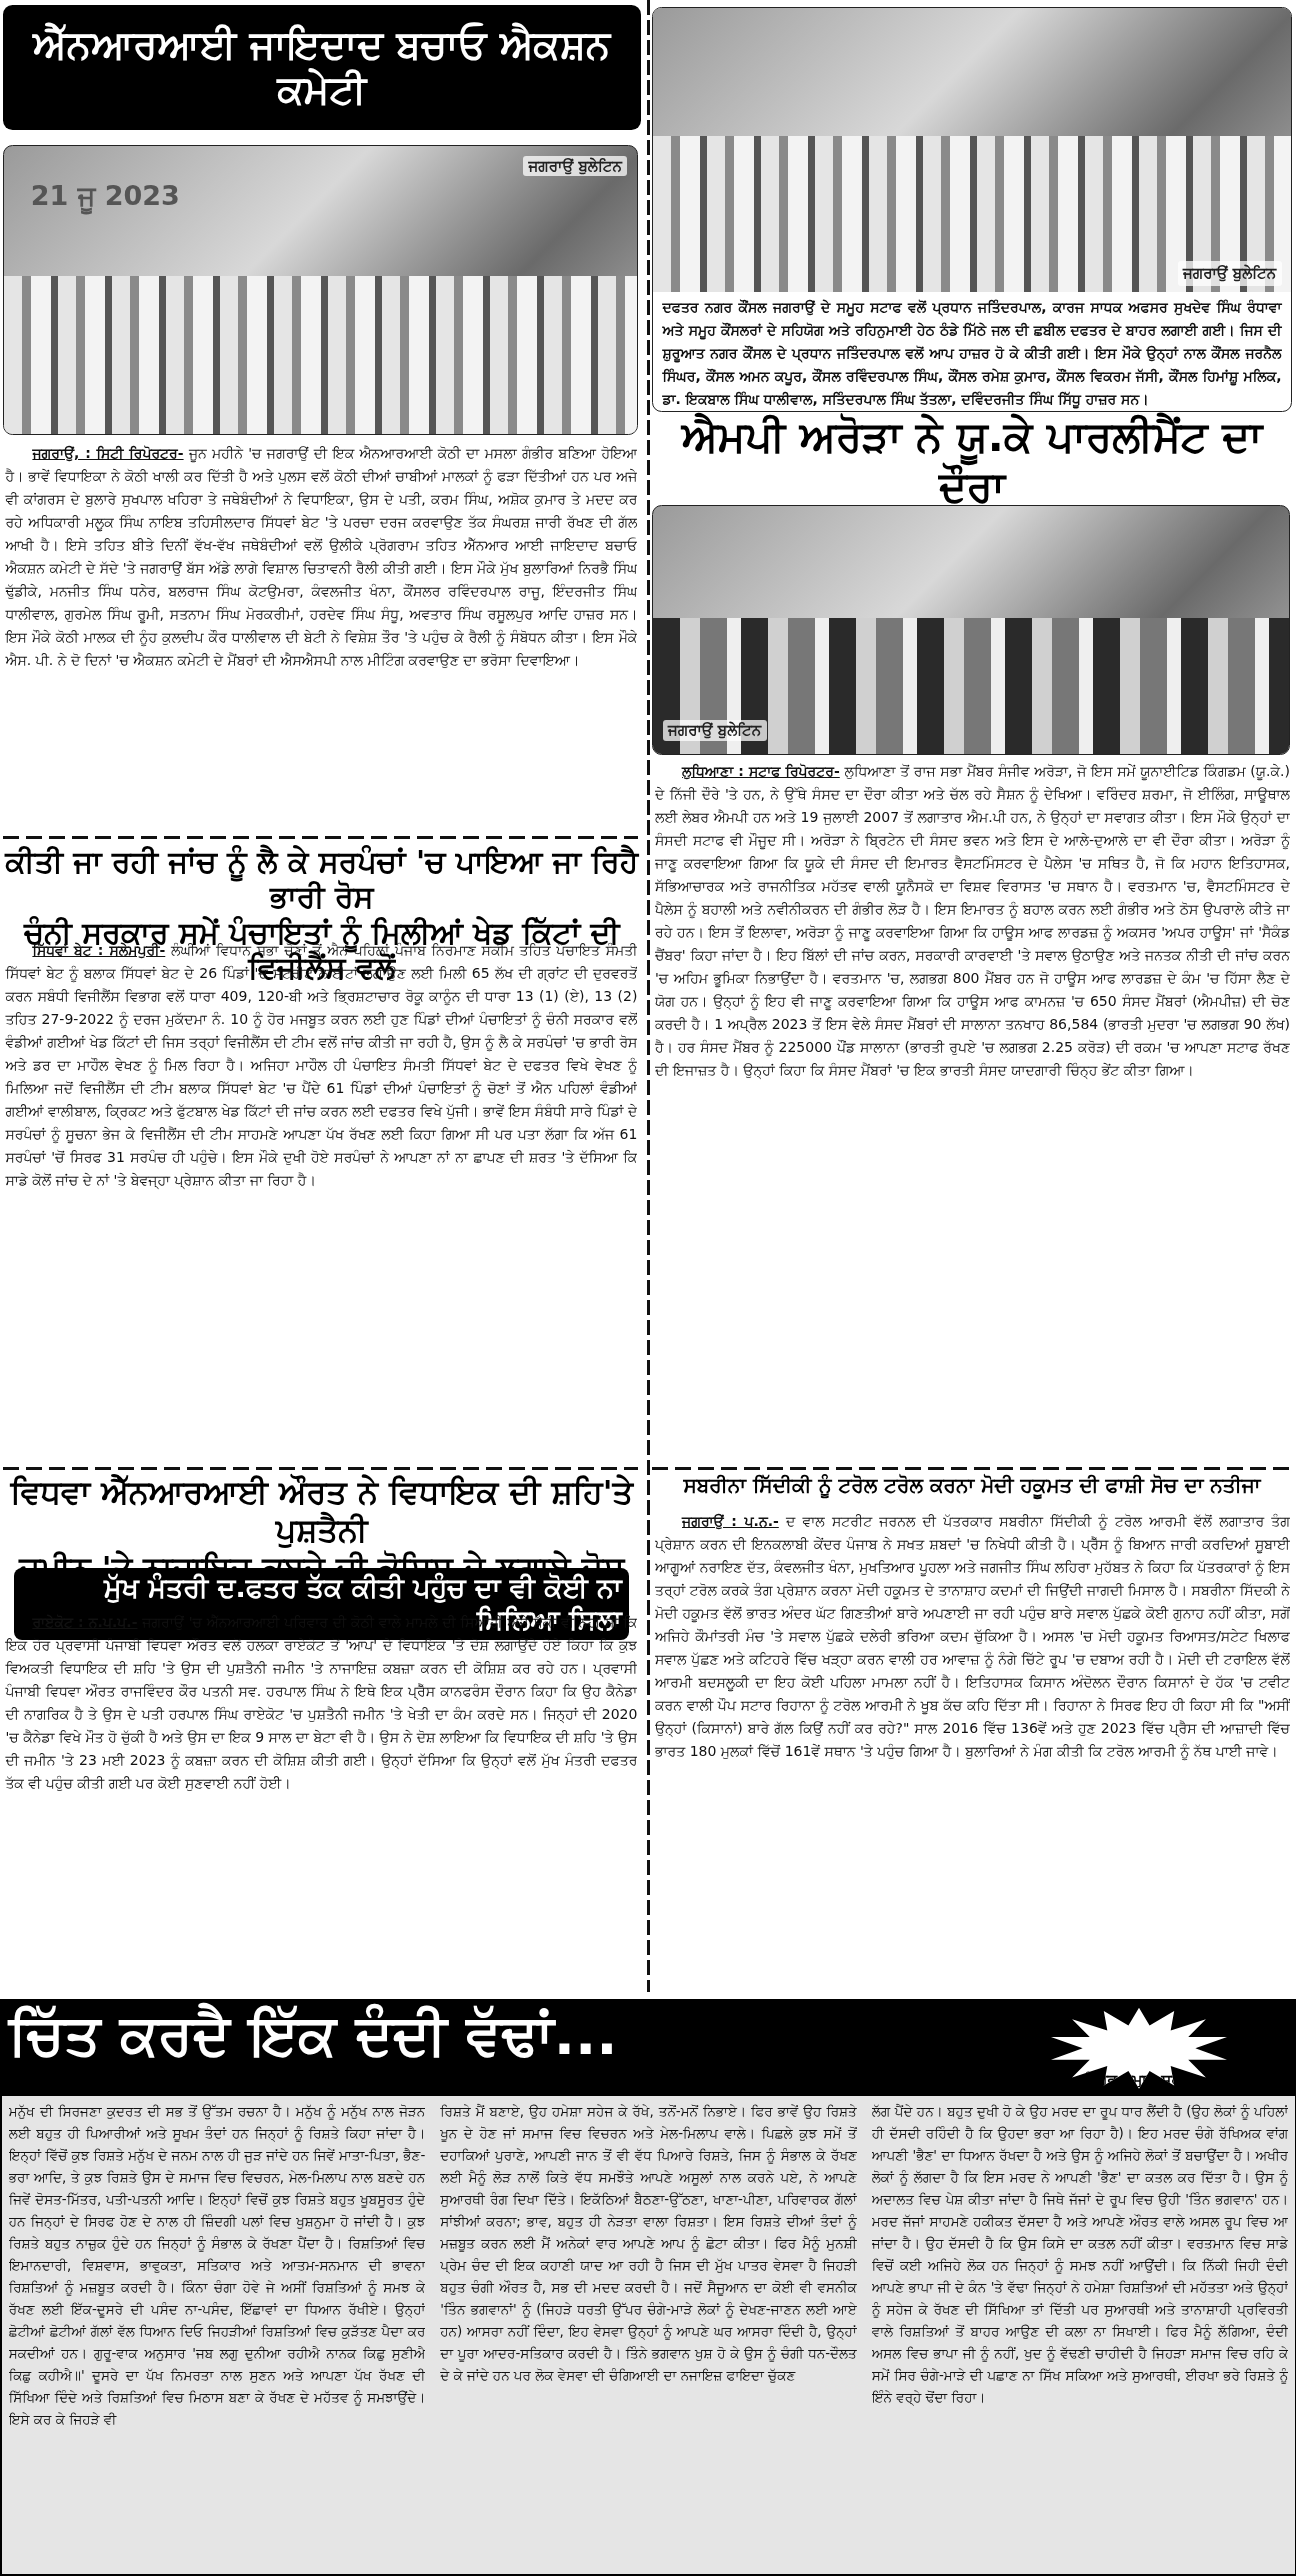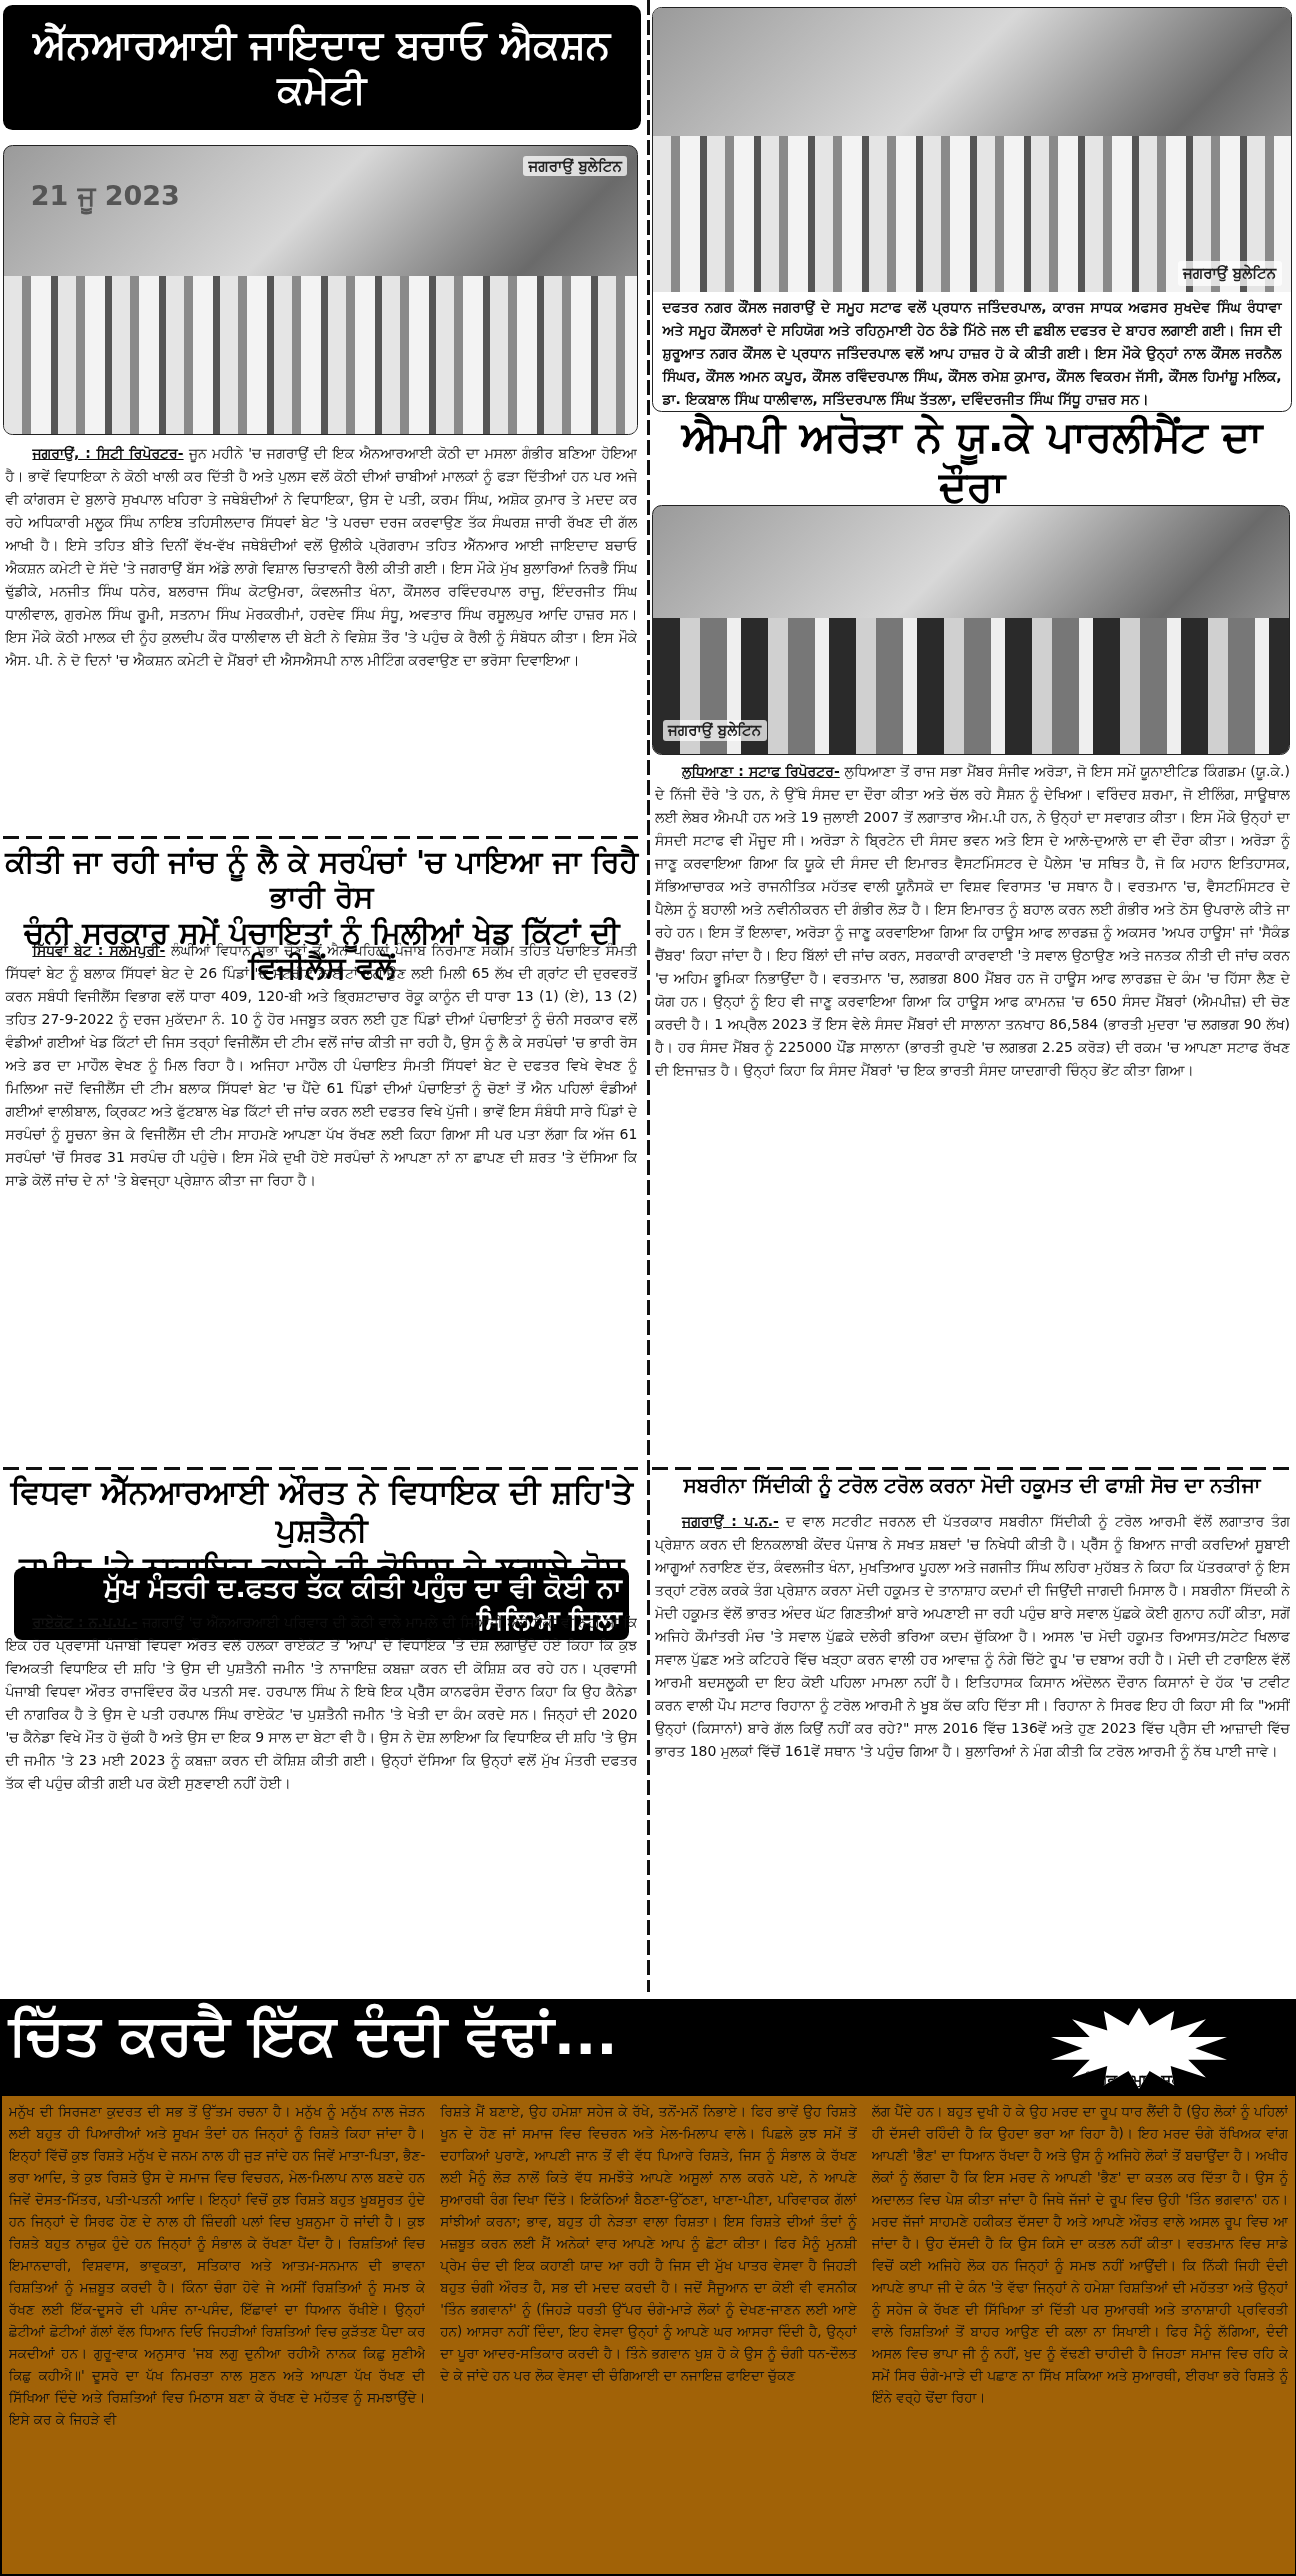--- a/index.html
+++ b/index.html
@@ -12,21 +12,21 @@
 .photo{border:1.4px solid #222;border-radius:9.5px;overflow:hidden;background:linear-gradient(135deg,#9a9a9a,#d8d8d8 40%,#6a6a6a 70%,#bcbcbc)}
 .photo .crowd{position:absolute;left:0;right:0;bottom:0;height:55%;background:repeating-linear-gradient(90deg,#e5e5e5 0 17.6px,#8a8a8a 17.6px 27px,#f3f3f3 27px 47px,#555 47px 54px)}
 .photo .logo{position:absolute;right:9.5px;top:9.5px;font-weight:bold;color:#222;font-size:15px;background:rgba(255,255,255,.75);padding:1.4px 5.4px;border-radius:3px}
 .body-text{font-size:14px;line-height:23px;text-align:justify;color:#111}
 .dateline{font-weight:bold;text-decoration:underline}
 .caption-box{border:1.4px solid #222;border-radius:9.5px;padding:5.4px 9.5px;font-size:15px;line-height:23px;font-weight:bold;text-align:justify}
 .dash{height:2.7px;background:repeating-linear-gradient(90deg,#111 0 16px,#fff 16px 23px)}
 .subhead{background:#000;color:#fff;border-radius:8px;font-weight:bold;font-size:27px;text-align:right;padding:4px 6.8px}
 .feature{position:absolute;left:0;top:1999px;width:1297px;height:577px;border:2px solid #000}
 .feature-head{position:absolute;left:0;top:0;width:100%;height:95px;background:#000;color:#fff}
-.feature-cols{position:absolute;left:0;top:95px;width:100%;height:478px;background:#a16207;display:flex;gap:15px;padding:4px 6.8px}
+.feature-cols{position:absolute;left:0;top:95px;width:100%;height:478px;background:#e5e5e5;display:flex;gap:15px;padding:4px 6.8px}
 .feature-cols .col{flex:1;font-size:13.5px;line-height:22px;text-align:justify;color:#111}
 .burst{position:absolute;right:68px;top:6.8px;width:176px;height:81px;background:#fff;clip-path:polygon(50% 0,56% 22%,70% 4%,68% 28%,88% 14%,78% 36%,100% 36%,82% 50%,100% 64%,78% 64%,88% 86%,68% 72%,70% 96%,56% 78%,50% 100%,44% 78%,30% 96%,32% 72%,12% 86%,22% 64%,0 64%,18% 50%,0 36%,22% 36%,12% 14%,32% 28%,30% 4%,44% 22%);display:flex;align-items:flex-end;justify-content:center}
 .burst span{color:#000;font-weight:bold;font-size:15px;text-decoration:underline}
 </style>
 </head>
 <body>
 
 <div class="vrule"></div>
 
 <div class="abs hdr-black" style="left:2.7px;top:5.4px;width:638px;height:125px;font-size:39px">

